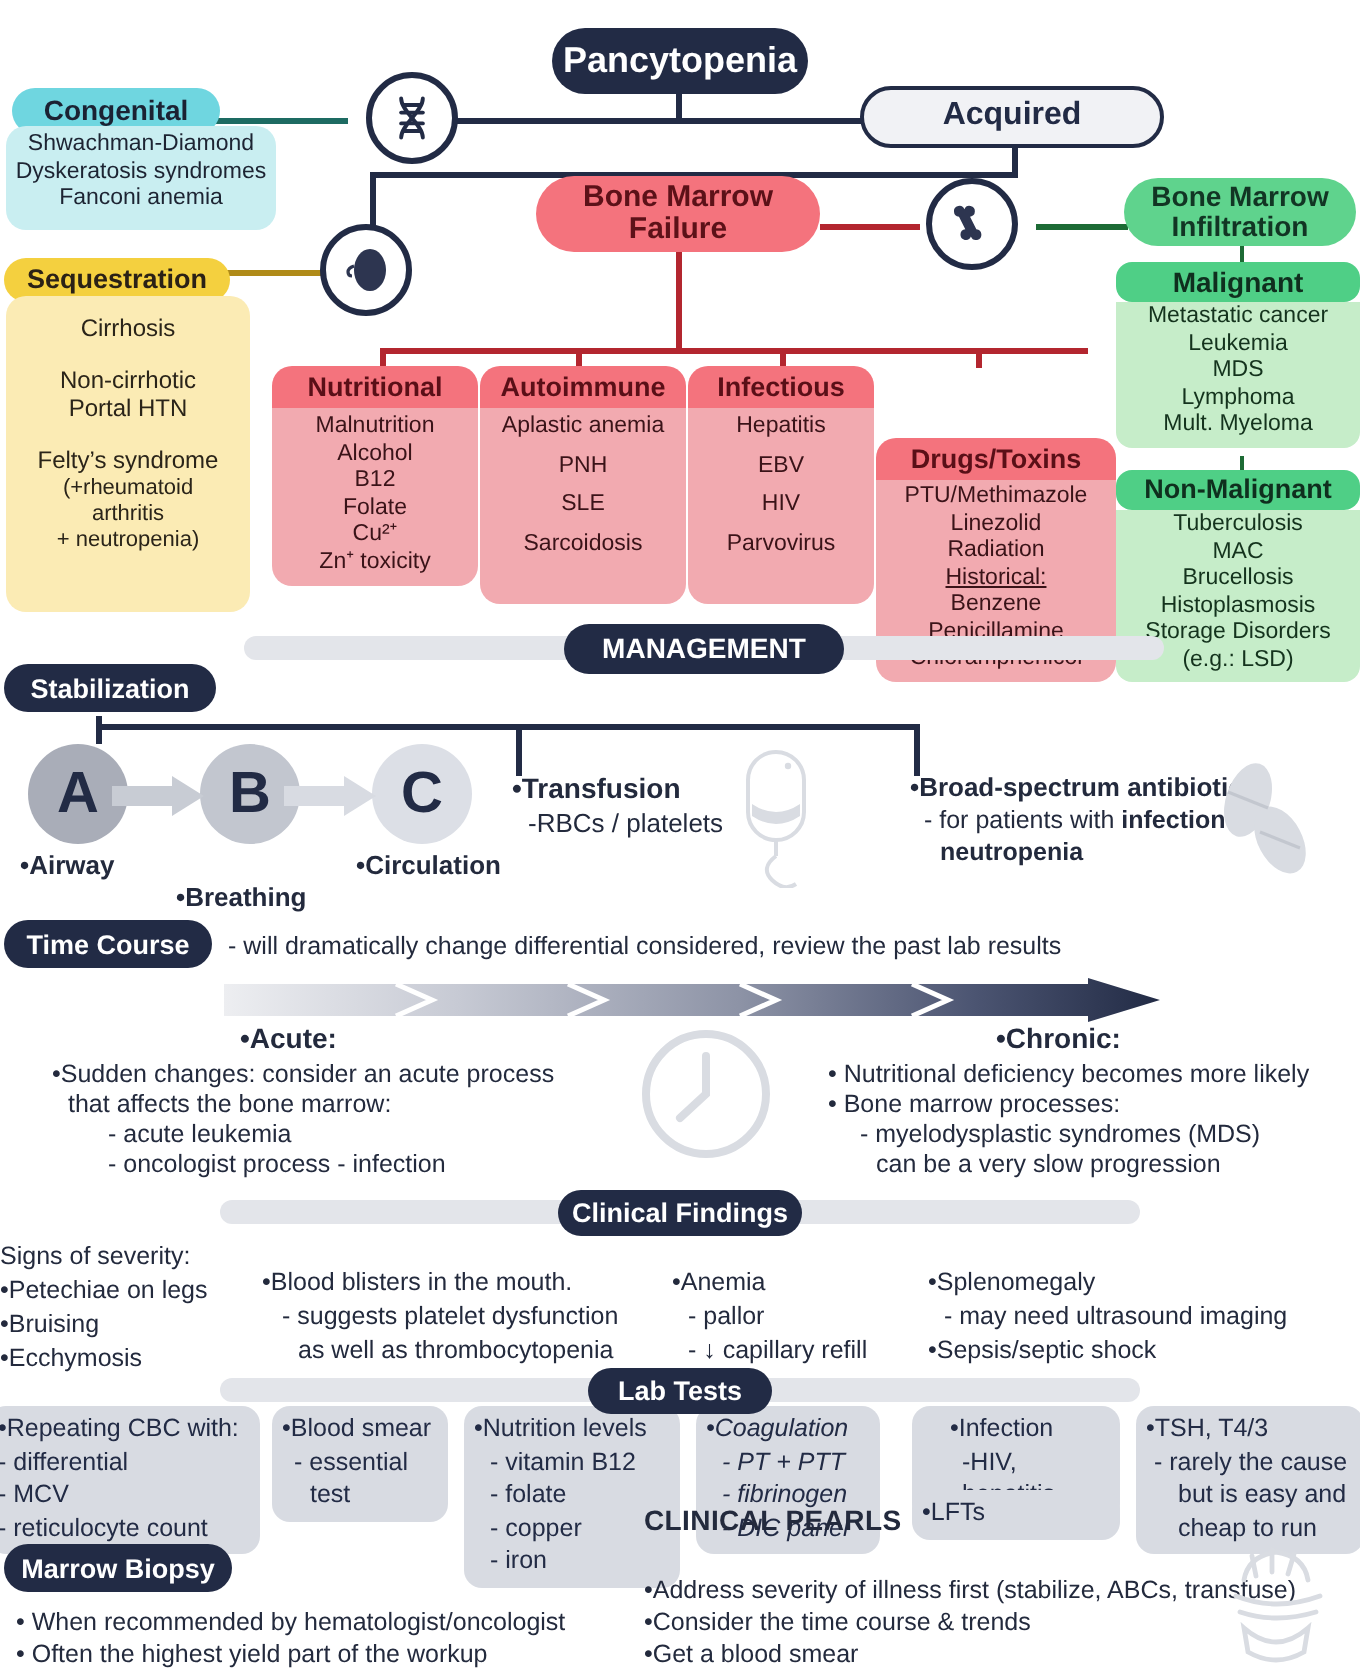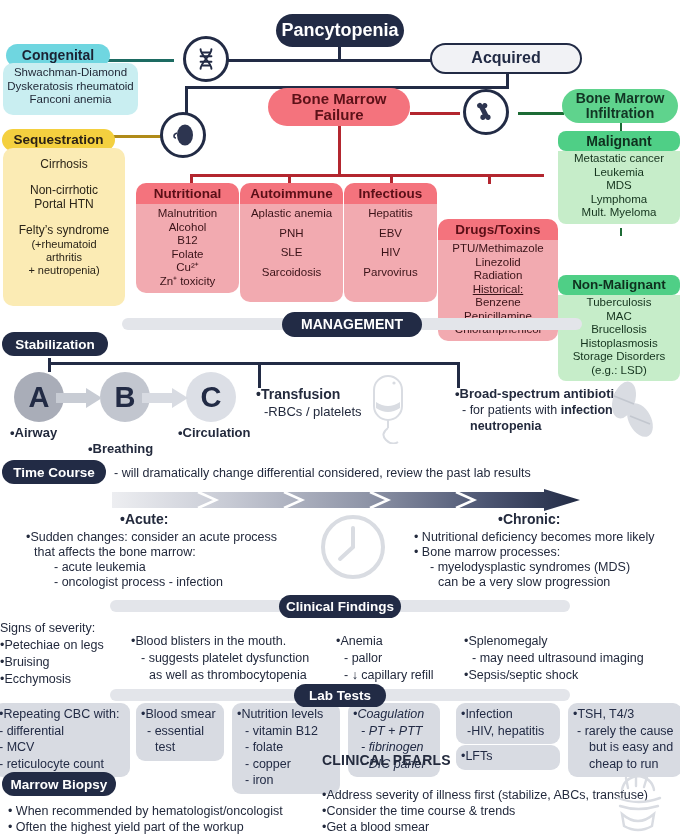--- a/index.html
+++ b/index.html
@@ -158,21 +158,21 @@
     <svg width="26" height="26" viewBox="0 0 24 24">
       <g fill="#2d3550">
         <path d="M8.5 5.2 a2.5 2.5 0 1 1 2.6 3.4 L14 14.4 a2.5 2.5 0 1 1 -2.5 3.4 a2.5 2.5 0 1 1 -2.6 -3.4 L6 8.6 A2.5 2.5 0 1 1 8.5 5.2 Z"></path>
       </g>
     </svg>
   </div>
 
   <div class="pill pill-cyan abs" style="left:6px; top:44px; width:104px; height:23px; font-size:14px;">Congenital</div>
   <div class="box box-cyan abs" style="left:3px; top:63px; width:135px; height:52px; padding-top:3px; font-size:11.5px;">
     <div>Shwachman-Diamond</div>
-    <div>Dyskeratosis rheumatoid</div>
+    <div>Dyskeratosis syndromes</div>
     <div>Fanconi anemia</div>
   </div>
 
   <div class="pill pill-yellow abs" style="left:2px; top:129px; width:113px; height:22px; font-size:13.5px;">Sequestration</div>
   <div class="box box-yellow abs" style="left:3px; top:148px; width:122px; height:158px; padding-top:9px; font-size:12px;">
     <div>Cirrhosis</div>
     <div style="height:12px"></div>
     <div>Non-cirrhotic</div>
     <div>Portal HTN</div>
     <div style="height:12px"></div>
@@ -247,21 +247,21 @@
     <div class="pill pill-green2" style="height:20px; font-size:14px; border-radius:8px;">Malignant</div>
     <div class="box box-green" style="border-radius:0 0 8px 8px; padding:1px 2px 4px; font-size:11.5px;">
       <div>Metastatic cancer</div>
       <div>Leukemia</div>
       <div>MDS</div>
       <div>Lymphoma</div>
       <div>Mult. Myeloma</div>
     </div>
   </div>
 
-  <div class="abs" style="left:558px; top:235px; width:122px;margin-top:40px;">
+  <div class="abs" style="left:558px; top:235px; width:122px;">
     <div class="pill pill-green2" style="height:20px; font-size:13.5px; border-radius:8px;">Non-Malignant</div>
     <div class="box box-green" style="border-radius:0 0 8px 8px; padding:1px 2px 4px; font-size:11.5px;">
       <div>Tuberculosis</div>
       <div>MAC</div>
       <div>Brucellosis</div>
       <div>Histoplasmosis</div>
       <div>Storage Disorders</div>
       <div>(e.g.: LSD)</div>
     </div>
   </div>
@@ -407,21 +407,21 @@
     <div style="padding-left:8px">- folate</div>
     <div style="padding-left:8px">- copper</div>
     <div style="padding-left:8px">- iron</div>
   </div>
   <div class="box-gray abs" style="left:348px; top:703px; width:92px; padding:3px 5px 5px; font-size:12.5px; line-height:1.32;font-style:italic;">
     <div>•Coagulation</div>
     <div style="padding-left:8px">- PT + PTT</div>
     <div style="padding-left:8px">- fibrinogen</div>
     <div style="padding-left:8px">- DIC panel</div>
   </div>
-  <div class="box-gray abs" style="left:456px; top:703px; width:104px; padding:3px 5px 5px; font-size:12.5px; line-height:1.32;">
+  <div class="box-gray abs" style="left:456px; top:703px; width:104px; padding:3px 19px 5px; font-size:12.5px; line-height:1.32;">
     <div>•Infection</div>
     <div style="padding-left:6px">-HIV, hepatitis</div>
   </div>
   <div class="box-gray abs" style="left:456px; top:745px; width:104px; padding:3px 5px 5px; font-size:12.5px; line-height:1.32;">
     <div>•LFTs</div>
   </div>
   <div class="box-gray abs" style="left:568px; top:703px; width:114px; padding:3px 5px 5px; font-size:12.5px; line-height:1.32;">
     <div>•TSH, T4/3</div>
     <div style="padding-left:4px">- rarely the cause</div>
     <div style="padding-left:16px">but is easy and</div>

